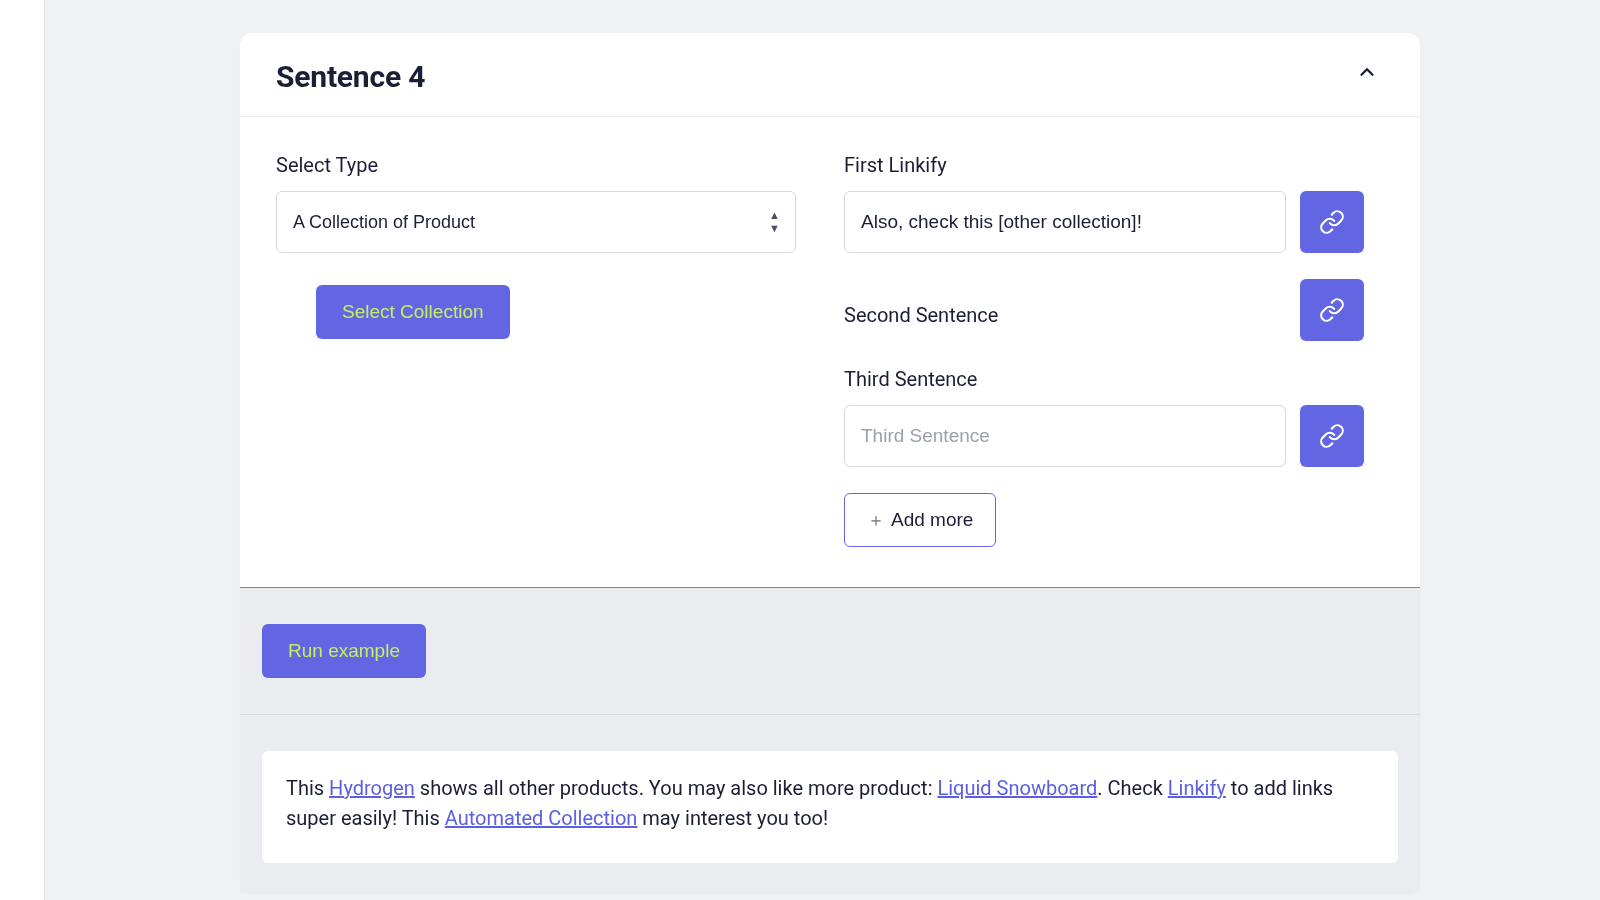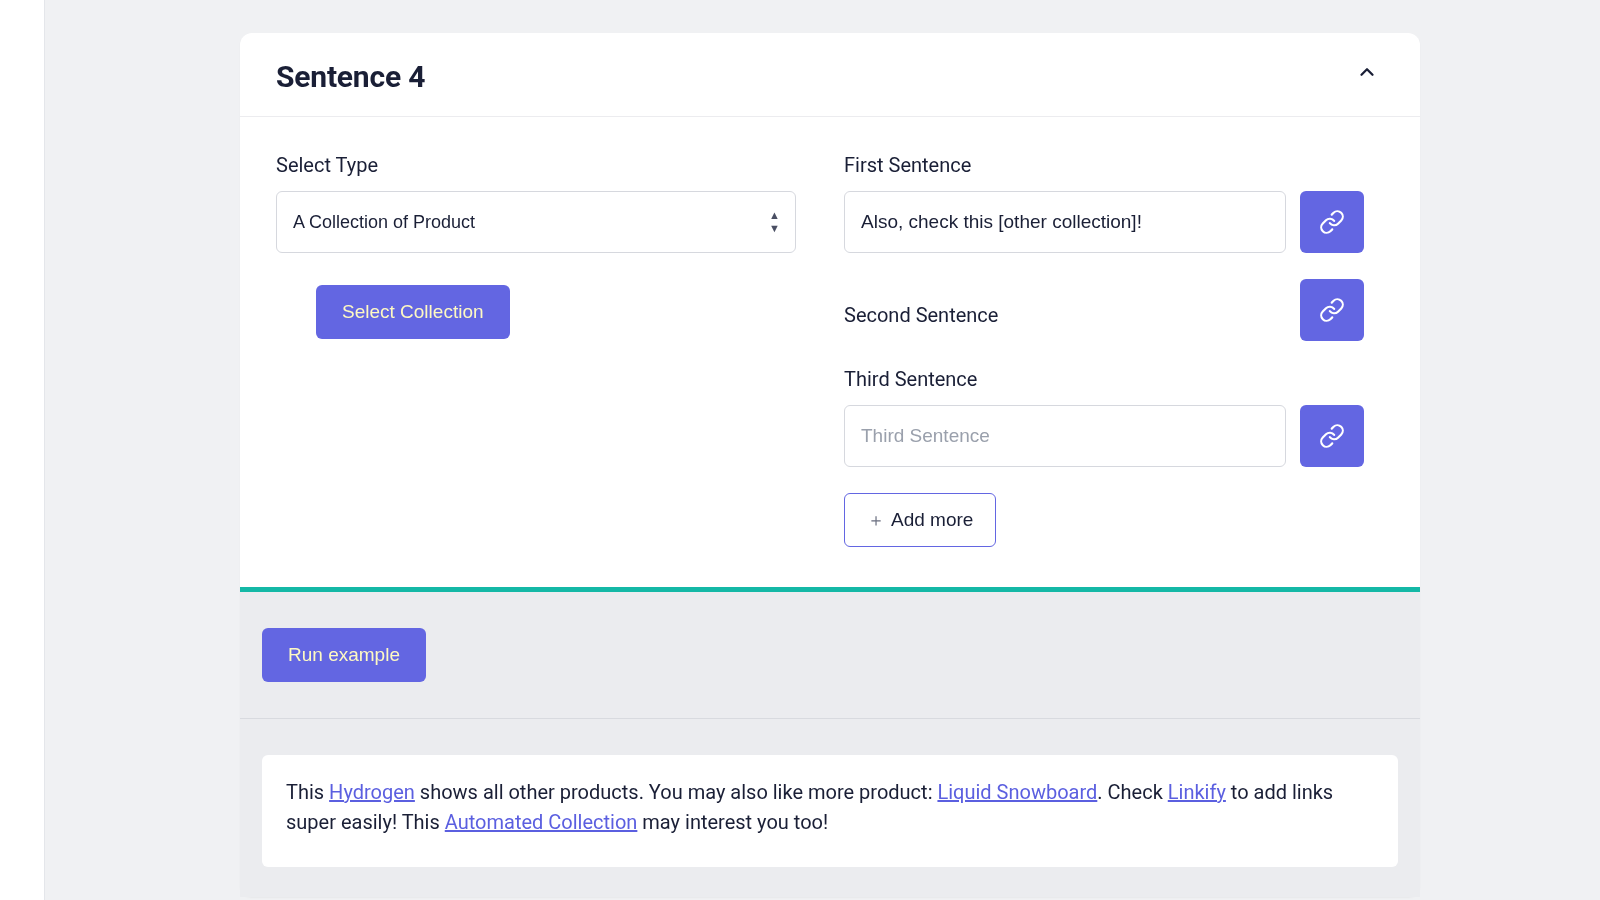--- a/index.html
+++ b/index.html
@@ -45,21 +45,21 @@
   .chevron-up {
     font-size: 20px;
     color: #1a1f36;
     cursor: pointer;
     padding: 6px;
   }
   .card-body {
     display: flex;
     padding: 36px 56px 40px 36px;
     gap: 48px;
-    border-bottom: 5px solid #14b8a6;
+    border-bottom: 1px solid #14b8a6;
   }
   .col { flex: 1; }
   .field-label {
     font-size: 20px;
     font-weight: 400;
     color: #1a1f36;
     margin-bottom: 14px;
     display: block;
   }
   .select-wrap {
@@ -86,21 +86,21 @@
     pointer-events: none;
     font-size: 11px;
     color: #4a4f63;
     line-height: 1;
     display: flex;
     flex-direction: column;
     gap: 2px;
   }
   .btn-primary {
     background: #6366e2;
-    color: #fef9c3;
+    color: #bef264;
     border: none;
     border-radius: 6px;
     font-size: 19px;
     font-weight: 400;
     padding: 16px 26px;
     cursor: pointer;
   }
   .btn-select-collection {
     margin-top: 32px;
     margin-left: 40px;
@@ -201,21 +201,21 @@
           <span>▲</span>
             <span>▼</span>
         </span>
       </div>
       <button class="btn-primary btn-select-collection">Select Collection</button>
     </div>
 
     <div class="col">
       <div class="sentence-row">
         <div class="field-block">
-          <label class="field-label">First Sentence</label>
+          <label class="field-label">First Linkify</label>
           <input type="text" class="text-input" value="Also, check this [other collection]!" style="">
         </div>
         <button class="icon-btn">
           <svg viewBox="0 0 24 24" fill="none" stroke="#ffffff" stroke-width="2" stroke-linecap="round" stroke-linejoin="round">
               <path d="M10 13a5 5 0 0 0 7.54.54l3-3a5 5 0 0 0-7.07-7.07l-1.72 1.71"></path>
               <path d="M14 11a5 5 0 0 0-7.54-.54l-3 3a5 5 0 0 0 7.07 7.07l1.71-1.71"></path>
             </svg>
         </button>
       </div>
 

